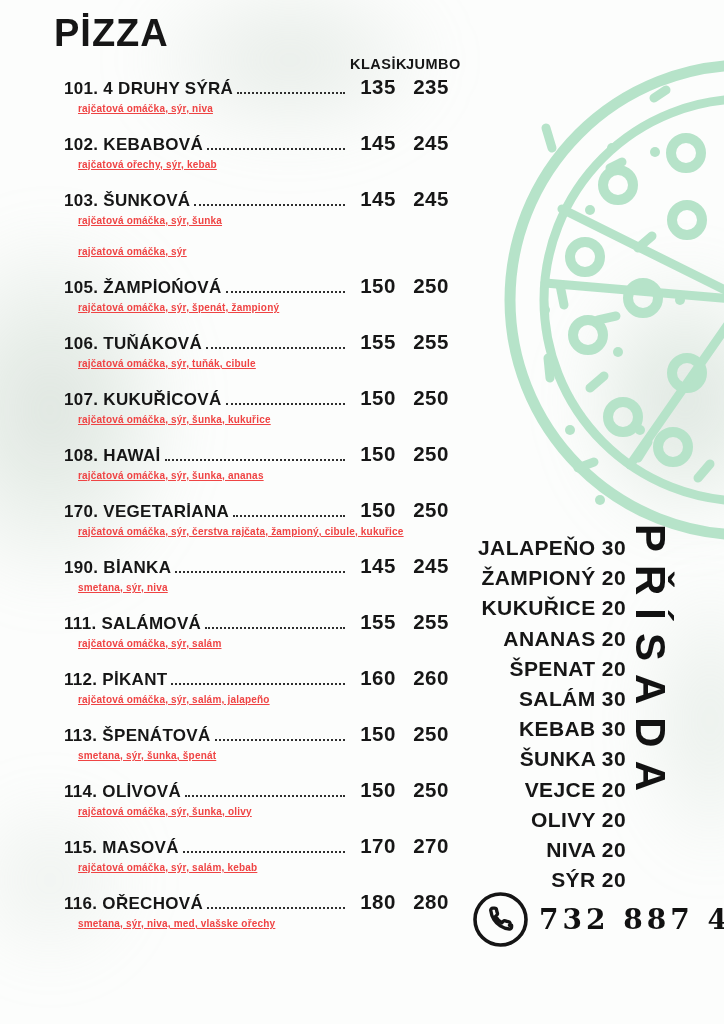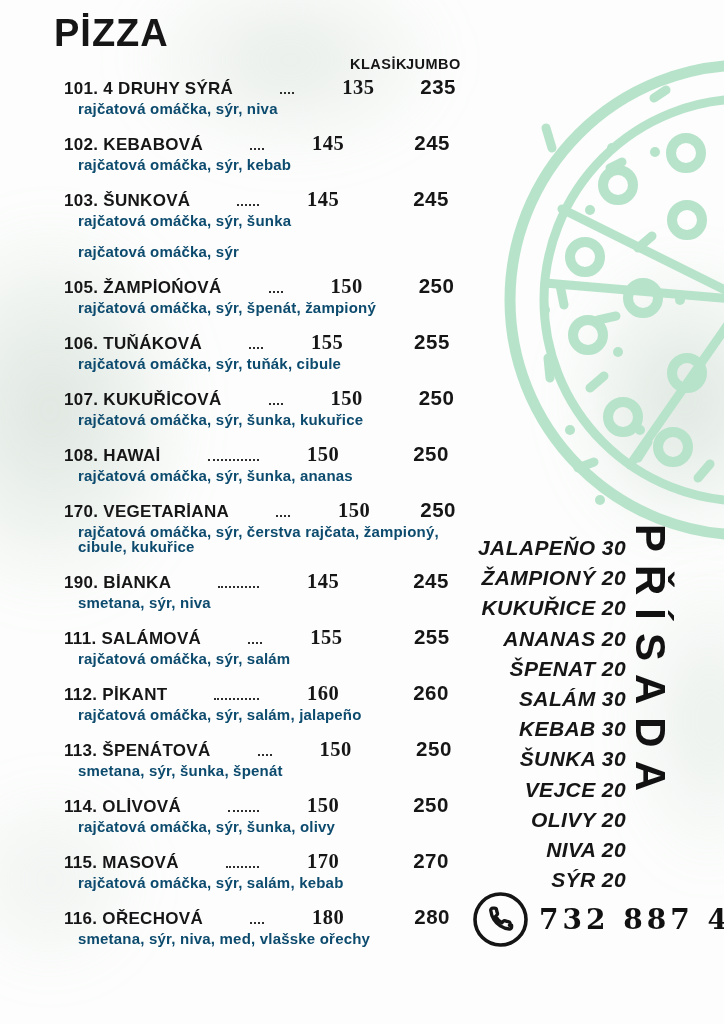--- a/index.html
+++ b/index.html
@@ -30,34 +30,34 @@
   .menu{position:absolute;left:64px;top:76px;width:392px;}
   .col-head{
     position:absolute;left:64px;top:56px;width:392px;
     display:flex;justify-content:flex-end;
     font-size:14.5px;font-weight:700;letter-spacing:.5px;
   }
   .col-head .ck{width:56px;text-align:right;}
   .col-head .cj{width:50px;text-align:center;}
 
   .item{margin-bottom:16px;}
-  .item .row{display:flex;align-items:baseline;gap:43px;}
+  .item .row{display:flex;align-items:baseline;}
   .iname{font-size:17px;font-weight:700;letter-spacing:.3px;white-space:nowrap;line-height:21px;}
   .leader{flex:1 1 auto;min-width:14px;border-bottom:2.5px dotted #2e2e2e;align-self:flex-end;margin:0 5px 5px 4px;}
   .price{font-size:20.5px;font-weight:700;letter-spacing:.5px;line-height:21px;}
-  .price.klasik{width:56px;text-align:left;font-family:Liberation Serif, serif;}
+  .price.klasik{width:56px;text-align:center;}
   .price.jumbo{width:50px;text-align:center;}
-  .ing{margin:2px 0 0 14px;color:#0c4a6e;font-size:15px;font-weight:700;letter-spacing:.2px;line-height:15px;}
+  .ing{margin:2px 0 0 14px;color:#ef4444;font-size:10px;font-weight:700;letter-spacing:.2px;line-height:15px;text-decoration:underline;}
 
   .toppings{
     position:absolute;left:460px;top:533px;width:166px;
     text-align:right;font-size:21px;font-weight:700;letter-spacing:.4px;line-height:30.2px;
     white-space:nowrap;
   }
-  .toppings .t-row{display:block;font-style:italic;}
+  .toppings .t-row{display:block;}
   .vert-heading{
     position:absolute;left:628px;top:524px;height:390px;
     writing-mode:vertical-rl;
     font-size:42px;font-weight:700;letter-spacing:13px;line-height:44px;
     color:#121212;
   }
 
   .phone{position:absolute;left:472px;top:891px;display:flex;align-items:center;}
   .phone-icon{width:57px;height:57px;flex:0 0 auto;}
   .phone-number{
@@ -147,21 +147,21 @@
       <div class="ing">rajčatová omáčka, sýr, niva</div>
     </div>
 
     <div class="item">
       <div class="row">
         <span class="iname">102. KEBABOVÁ</span>
         <span class="leader"></span>
         <span class="price klasik">145</span>
         <span class="price jumbo">245</span>
       </div>
-      <div class="ing">rajčatová omáčka, sýr, kebab</div>
+      <div class="ing">rajčatová ořechy, sýr, kebab</div>
     </div>
 
     <div class="item">
       <div class="row">
         <span class="iname">103. ŠUNKOVÁ</span>
         <span class="leader"></span>
         <span class="price klasik">145</span>
         <span class="price jumbo">245</span>
       </div>
       <div class="ing">rajčatová omáčka, sýr, šunka</div>

